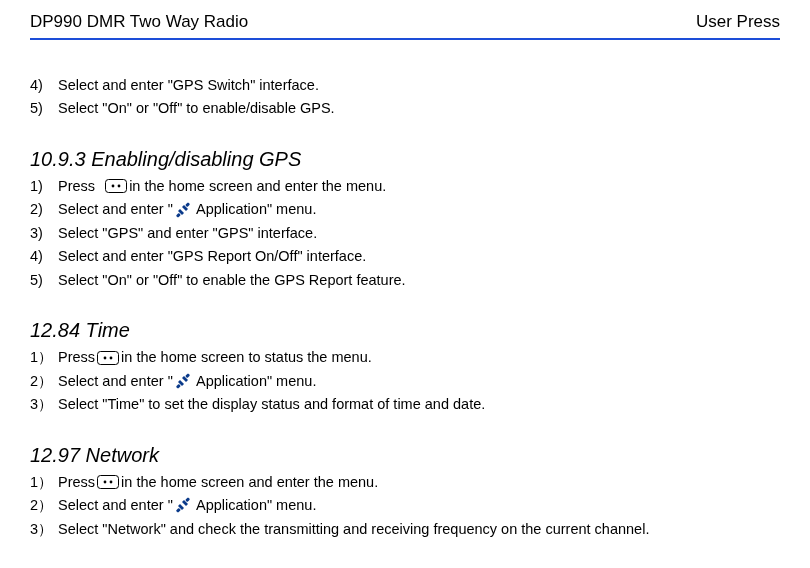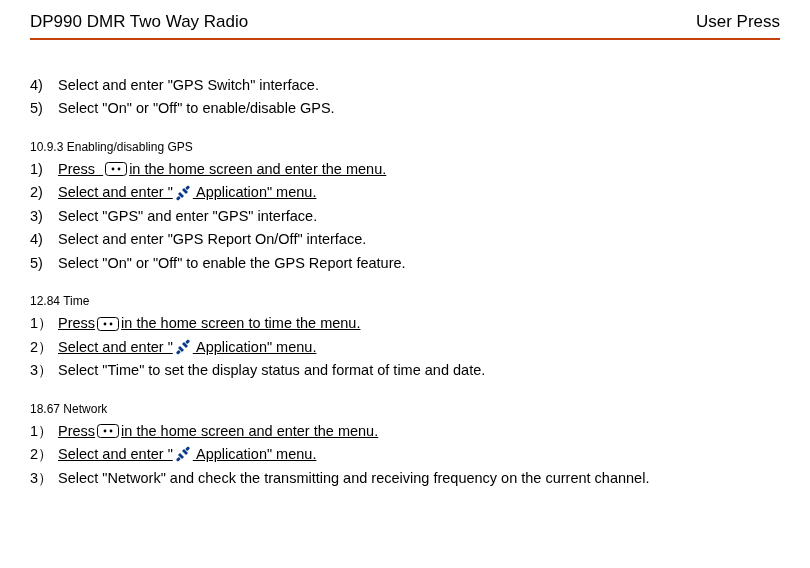--- a/index.html
+++ b/index.html
@@ -15,21 +15,21 @@
   }
   .page {
     padding: 12px 30px 0 30px;
   }
   .header {
     display: flex;
     justify-content: space-between;
     align-items: flex-end;
     font-size: 17px;
     padding-bottom: 6px;
-    border-bottom: 2px solid #c2410c;
+    border-bottom: 2px solid #1d4ed8;
   }
   .section-intro {
     margin-top: 34px;
   }
   .step {
     display: flex;
     font-size: 14.5px;
     line-height: 1.55;
     margin: 1px 0;
   }
@@ -38,37 +38,38 @@
     flex: none;
   }
   .step .body {
     flex: 1;
     display: inline-flex;
     flex-wrap: wrap;
     align-items: center;
     gap: 0;
   }
   .heading {
-    font-size: 12px;
-    margin-top: 20px;
+    font-size: 20px;
+    margin-top: 28px;
     margin-bottom: 4px;
+    font-style: italic;
   }
   .key-icon {
     display: inline-flex;
     vertical-align: middle;
     margin: 0 2px;
   }
   .key-icon svg { display:block; }
   .tools-icon {
     display: inline-flex;
     vertical-align: middle;
     margin: 0 2px;
   }
   .tools-icon svg { display:block; }
-  .txt { white-space: pre; text-decoration: underline; }
+  .txt { white-space: pre; }
 </style>
 </head>
 <body>
 
 <div class="page">
 
   <div class="header">
     <span>DP990 DMR Two Way Radio</span>
     <span>User Press</span>
   </div>
@@ -138,21 +139,21 @@
     <span class="num">1）</span>
     <span class="body">
       <span class="txt">Press</span>
       <span class="key-icon">
         <svg width="22" height="14" viewBox="0 0 22 14">
           <rect x="0.5" y="0.5" width="21" height="13" rx="3" fill="#fff" stroke="#000"></rect>
           <circle cx="8" cy="7" r="1.4" fill="#000"></circle>
           <circle cx="14" cy="7" r="1.4" fill="#000"></circle>
         </svg>
       </span>
-      <span class="txt">in the home screen to time the menu.</span>
+      <span class="txt">in the home screen to status the menu.</span>
     </span>
   </div>
 
   <div class="step">
     <span class="num">2）</span>
     <span class="body">
       <span class="txt">Select and enter "</span>
       <span class="tools-icon">
         <svg width="16" height="16" viewBox="0 0 16 16">
           <g fill="#0a3a8a">
@@ -165,21 +166,21 @@
       </span>
       <span class="txt"> Application" menu.</span>
     </span>
   </div>
 
   <div class="step">
     <span class="num">3）</span>
     <span class="body">Select "Time" to set the display status and format of time and date.</span>
   </div>
 
-  <div class="heading">18.67  Network</div>
+  <div class="heading">12.97  Network</div>
 
   <div class="step">
     <span class="num">1）</span>
     <span class="body">
       <span class="txt">Press</span>
       <span class="key-icon">
         <svg width="22" height="14" viewBox="0 0 22 14">
           <rect x="0.5" y="0.5" width="21" height="13" rx="3" fill="#fff" stroke="#000"></rect>
           <circle cx="8" cy="7" r="1.4" fill="#000"></circle>
           <circle cx="14" cy="7" r="1.4" fill="#000"></circle>

